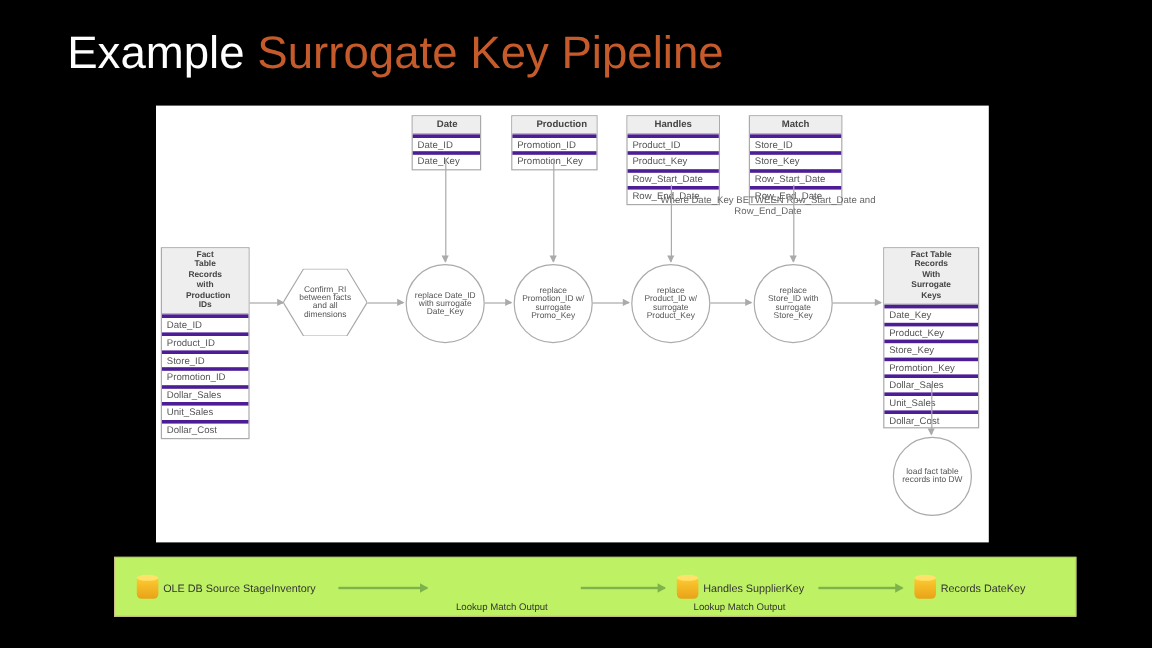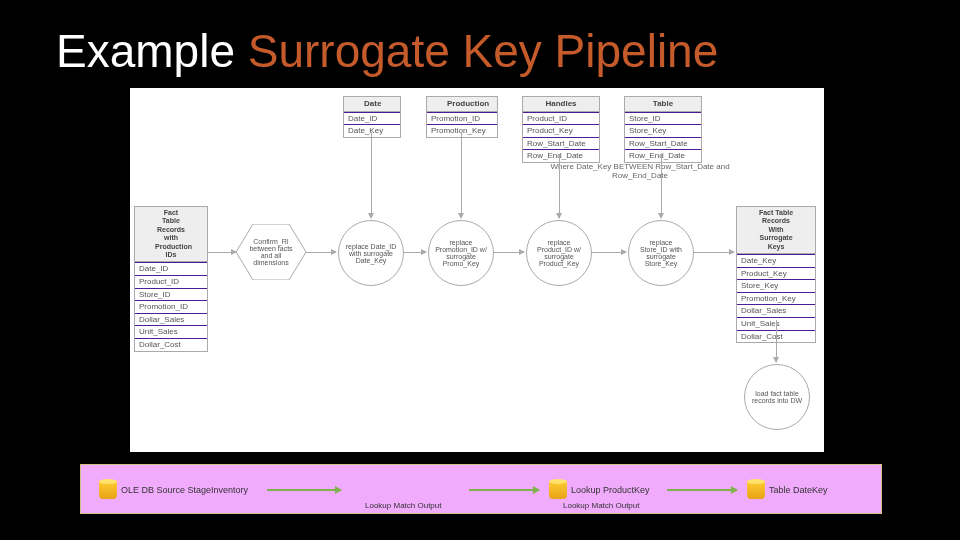--- a/index.html
+++ b/index.html
@@ -1,51 +1,51 @@
 <!DOCTYPE html>
 <html><head>
 <meta charset="utf-8">
 <style>
   * { box-sizing: border-box; margin: 0; padding: 0; }
   html, body { width: 960px; height: 540px; background: #000; font-family: "Segoe UI", Arial, sans-serif; overflow: hidden; }
   .slide { position: relative; width: 960px; height: 540px; }
-  .title { position: absolute; left: 56px; top: 24px; font-size: 46px; font-weight: 300; color: #fff; }
+  .title { position: absolute; left: 56px; top: 24px; font-size: 38px; font-weight: 300; color: #fff; }
   .title .t1 { color: #fff; }
   .title .t2 { color: #c55a2b; }
 
   
   .panel { position: absolute; left: 130px; top: 88px; width: 694px; height: 364px; background: #fff; }
 
   
   .callout { position: absolute; left: 732px; top: 90px; width: 86px; height: 44px; background: #e6f0d9; border: 1px solid #4a7; border-radius: 8px; display:flex; align-items:center; justify-content:center; font-size: 12px; text-align:center; padding: 4px; color:#222; }
   .callout-arrow { position:absolute; left: 716px; top: 134px; width: 0; height: 0; border-left: 8px solid transparent; border-right: 8px solid transparent; border-top: 12px solid #8bc08b; transform: rotate(40deg);}
 
   
   .panel * { color: #555; }
   .tbl { position:absolute; border:1px solid #aaa; background:#fff; font-size: 8px; line-height: 1.2; }
   .tbl .hd { background:#eee; text-align:center; padding:2px 20px; border-bottom:1px solid #aaa; font-weight:600; color:#444;}
-  .tbl .rw { padding:1px 4px; border-top:1px solid #4c1d95; white-space:nowrap; }
+  .tbl .rw { padding:1px 4px; border-top:3px solid #4c1d95; white-space:nowrap; }
 
   .hex { position:absolute; width: 70px; height: 56px; }
   .hex svg { width:100%; height:100%; }
   .hex .txt { position:absolute; inset:0; display:flex; align-items:center; justify-content:center; font-size:7px; text-align:center; padding:6px 8px; color:#555; }
 
   .circ { position:absolute; width: 66px; height: 66px; border:1px solid #aaa; border-radius:50%; display:flex; align-items:center; justify-content:center; font-size:7px; text-align:center; padding:6px; color:#555; background:#fff;}
 
   .note { position:absolute; font-size:8px; color:#666; text-align:center; }
 
   .caption { position:absolute; left: 8px; bottom: 8px; font-size: 11px; color:#666; }
 
   .arrow { position:absolute; height:1px; background:#aaa; }
   .arrow::after { content:""; position:absolute; right:-1px; top:-3px; width:0; height:0; border-left:6px solid #aaa; border-top:3.5px solid transparent; border-bottom:3.5px solid transparent;}
   .varrow { position:absolute; width:1px; background:#aaa; }
   .varrow::after { content:""; position:absolute; bottom:-1px; left:-3px; width:0; height:0; border-top:6px solid #aaa; border-left:3.5px solid transparent; border-right:3.5px solid transparent;}
 
   
-  .strip { position:absolute; left: 80px; top: 464px; width: 802px; height: 50px; background: #f0abfc; border:1px solid #cdbf87; }
+  .strip { position:absolute; left: 95px; top: 464px; width: 802px; height: 50px; background: #bef264; border:1px solid #cdbf87; }
   .node { position:absolute; top: 14px; height: 22px; display:flex; align-items:center; font-size:9px; color:#333; gap:4px; }
   .node .db { width:18px; height:18px; position:relative; }
   .node .db .cyl { position:absolute; inset:0; background: linear-gradient(#fc3,#e8a217); border-radius:3px 3px 4px 4px; }
   .node .db .cyl::before{content:"";position:absolute;left:0;right:0;top:-2px;height:5px;background:#ffe26a;border-radius:50%;}
   .node .lbl { white-space:nowrap; }
   .sarrow { position:absolute; top:24px; height:2px; background:#7db34a; }
   .sarrow::after{content:"";position:absolute;right:-1px;top:-3px;border-left:7px solid #7db34a;border-top:4px solid transparent;border-bottom:4px solid transparent;}
   .slabel { position:absolute; top:36px; font-size:8px; color:#333; }
 </style>
 </head>
@@ -75,21 +75,21 @@
       <div class="rw">Promotion_Key</div>
     </div>
     <div class="tbl" style="left:392px; top:8px; width:78px;">
       <div class="hd">Handles</div>
       <div class="rw">Product_ID</div>
       <div class="rw">Product_Key</div>
       <div class="rw">Row_Start_Date</div>
       <div class="rw">Row_End_Date</div>
     </div>
     <div class="tbl" style="left:494px; top:8px; width:78px;">
-      <div class="hd">Table</div>
+      <div class="hd">Match</div>
       <div class="rw">Store_ID</div>
       <div class="rw">Store_Key</div>
       <div class="rw">Row_Start_Date</div>
       <div class="rw">Row_End_Date</div>
     </div>
 
     <div class="tbl" style="left:4px; top:118px; width:74px;">
       <div class="hd" style="font-size:7px">Fact Table Records with Production IDs</div>
       <div class="rw">Date_ID</div>
       <div class="rw">Product_ID</div>
@@ -161,26 +161,26 @@
     </div>
     <div class="sarrow" style="left:186px; width:74px;"></div>
 
     <div class="slabel" style="left:284px;">Lookup Match Output</div>
     <div class="sarrow" style="left:388px; width:70px;"></div>
 
     <div class="node" style="left:468px;">
       <span class="db">
           <span class="cyl"></span>
         </span>
-      <span class="lbl">Lookup ProductKey</span>
+      <span class="lbl">Handles SupplierKey</span>
     </div>
     <div class="slabel" style="left:482px;">Lookup Match Output</div>
     <div class="sarrow" style="left:586px; width:70px;"></div>
 
     <div class="node" style="left:666px;">
       <span class="db">
           <span class="cyl"></span>
         </span>
-      <span class="lbl">Table DateKey</span>
+      <span class="lbl">Records DateKey</span>
     </div>
   </div>
 
 </div>
 
 </body></html>

